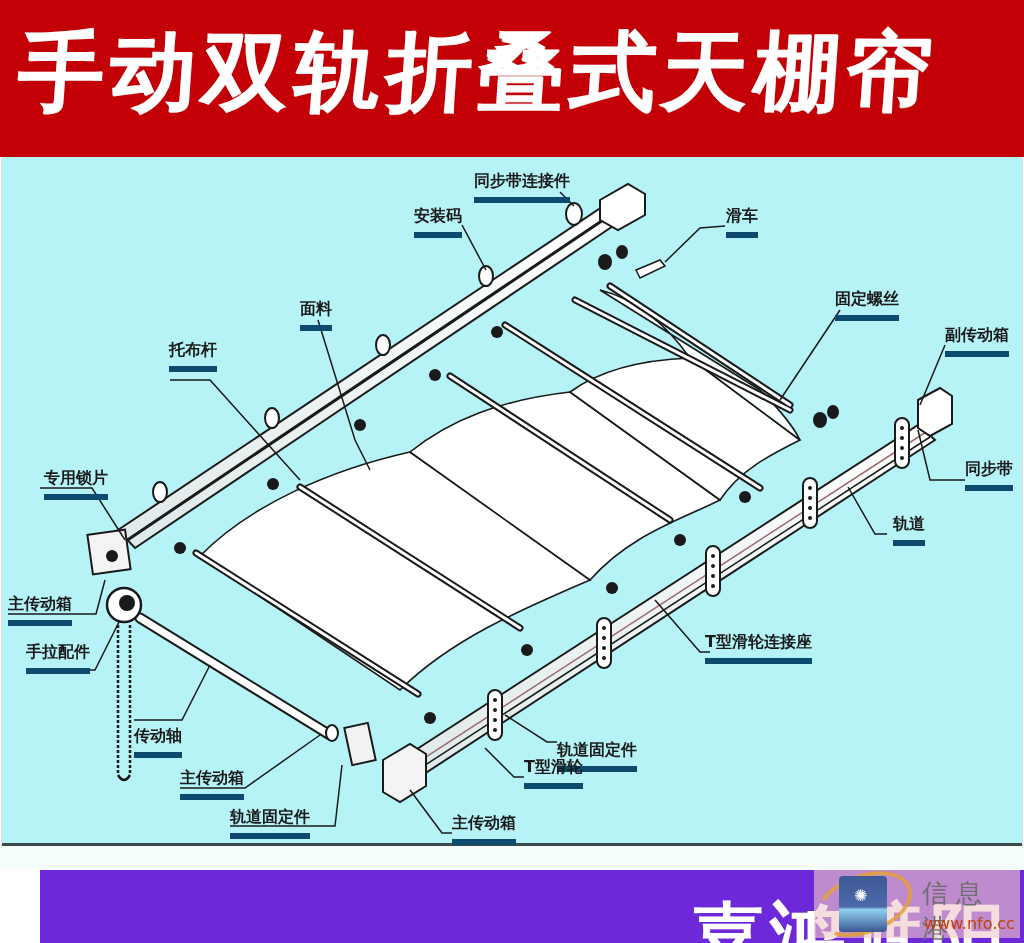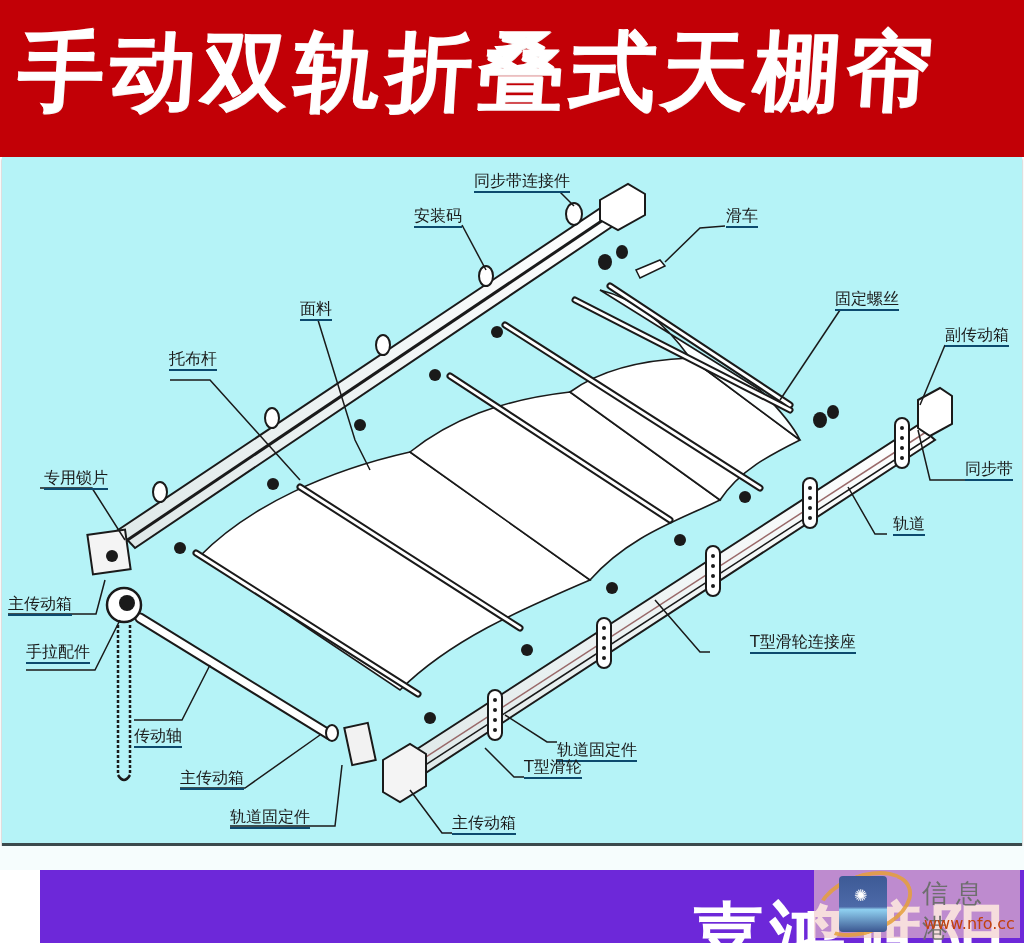--- a/index.html
+++ b/index.html
@@ -61,21 +61,21 @@
     font-family: "DejaVu Sans", sans-serif; letter-spacing: 8px;
   }
   .wm-url {
     position: absolute; left: 110px; top: 44px; font-size: 16px; color: #c2410c;
     font-family: "DejaVu Sans", sans-serif;
   }
   svg.diagram { position: absolute; left: 0; top: 0; }
   .lbl {
     position: absolute; font-size: 16px; color: #1a1a1a; white-space: nowrap;
     font-family: "DejaVu Sans", sans-serif; line-height: 1;
-    border-bottom: 2px solid #0c4a6e; padding-bottom: 2px;
+    border-bottom: 6px solid #0c4a6e; padding-bottom: 8px; font-weight: bold;
   }
 </style>
 </head>
 <body>
 
 <div class="top-banner">
   <div class="top-title">手动双轨折叠式天棚帘</div>
 </div>
 
 <div class="diagram-panel"></div>
@@ -229,26 +229,26 @@
   </g>
 </svg>
 
 <div>
   <div class="lbl" style="left:474px;top:173px">同步带连接件</div>
   <div class="lbl" style="left:414px;top:208px">安装码</div>
   <div class="lbl" style="left:726px;top:208px">滑车</div>
   <div class="lbl" style="left:300px;top:301px">面料</div>
   <div class="lbl" style="left:835px;top:291px">固定螺丝</div>
   <div class="lbl" style="left:945px;top:327px">副传动箱</div>
-  <div class="lbl" style="left:169px;top:351px">托布杆</div>
+  <div class="lbl" style="left:169px;top:342px">托布杆</div>
   <div class="lbl" style="left:44px;top:470px">专用锁片</div>
   <div class="lbl" style="left:965px;top:461px">同步带</div>
   <div class="lbl" style="left:893px;top:516px">轨道</div>
   <div class="lbl" style="left:8px;top:596px">主传动箱</div>
-  <div class="lbl" style="left:750px;top:634px">T型滑轮连接座</div>
+  <div class="lbl" style="left:705px;top:634px">T型滑轮连接座</div>
   <div class="lbl" style="left:26px;top:644px">手拉配件</div>
   <div class="lbl" style="left:134px;top:728px">传动轴</div>
   <div class="lbl" style="left:557px;top:742px">轨道固定件</div>
   <div class="lbl" style="left:180px;top:770px">主传动箱</div>
   <div class="lbl" style="left:524px;top:759px">T型滑轮</div>
   <div class="lbl" style="left:230px;top:809px">轨道固定件</div>
   <div class="lbl" style="left:452px;top:815px">主传动箱</div>
 </div>
 
 <div class="gap-strip"></div>

